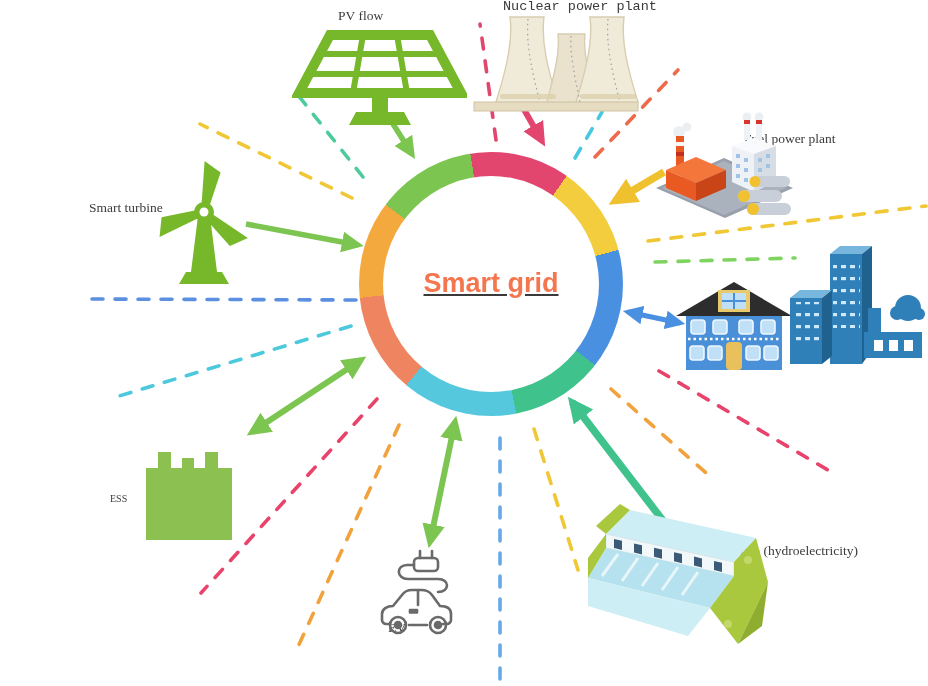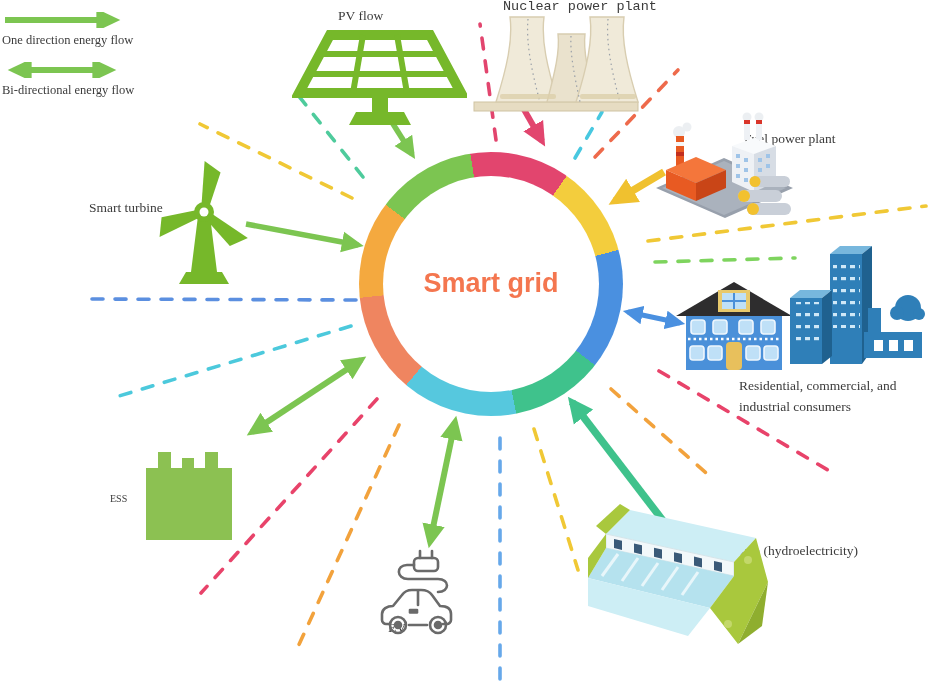--- a/index.html
+++ b/index.html
@@ -3,21 +3,21 @@
 <meta charset="utf-8">
 <style>
   html,body{margin:0;padding:0;background:#fff;}
   #canvas{position:relative;width:928px;height:686px;background:#fff;overflow:hidden;
           font-family:"Liberation Serif",serif;color:#3a3a3a;}
   .lbl{position:absolute;font-size:13.5px;color:#3b3b3b;white-space:nowrap;}
   #conn{position:absolute;left:0;top:0;z-index:1;}
   .icon{position:absolute;z-index:2;}
   #grid-ring{position:absolute;left:359px;top:152px;width:264px;height:264px;border-radius:50%;z-index:2;}
   #grid-hole{position:absolute;left:24px;top:24px;width:216px;height:216px;border-radius:50%;background:#fff;
-             display:flex;flex-direction:column;align-items:center;justify-content:center;}
+             display:flex;flex-direction:column;align-items:center;justify-content:center;text-decoration:underline;}
   .title-line{font-family:"Liberation Sans",sans-serif;font-weight:bold;font-size:27px;line-height:1.4;color:#f4764f;}
   #legend{position:absolute;left:2px;top:12px;z-index:3;}
   .legend-row{margin-bottom:14px;}
   .legend-label{font-size:12.5px;color:#3b3b3b;margin-top:1px;}
   .two-line{white-space:normal;width:180px;line-height:1.55;}
 </style>
 </head>
 <body>
 
 <div id="canvas">
@@ -64,34 +64,20 @@
       <path d="M246,224 L358,245" stroke="#7cc551" stroke-width="5.5" marker-end="url(#ah-green)"></path>
       <path d="M522,106 L542,141" stroke="#e2456e" stroke-width="6" marker-end="url(#ah-crimson)"></path>
       <path d="M664,172 L615,201" stroke="#f0c12f" stroke-width="7.5" marker-end="url(#ah-yellow)"></path>
       <path d="M628,312 L680,323" stroke="#4a90e0" stroke-width="5" marker-start="url(#ah-blue)" marker-end="url(#ah-blue)"></path>
       <path d="M664,522 L572,402" stroke="#3fc28c" stroke-width="7.5" marker-end="url(#ah-teal)"></path>
       <path d="M455,422 L430,542" stroke="#7cc551" stroke-width="6" marker-start="url(#ah-green)" marker-end="url(#ah-green)"></path>
       <path d="M361,360 L252,432" stroke="#7cc551" stroke-width="6" marker-start="url(#ah-green)" marker-end="url(#ah-green)"></path>
     </g>
   </svg>
 
-  <div id="legend">
-    <div class="legend-row">
-      <svg width="135" height="16">
-        <path d="M3,8 L112,8" stroke="#7cc551" stroke-width="6" fill="none" marker-end="url(#ah-green)"></path>
-      </svg>
-      <div class="legend-label">One direction energy flow</div>
-    </div>
-    <div class="legend-row">
-      <svg width="135" height="16">
-        <path d="M12,8 L108,8" stroke="#7cc551" stroke-width="6" fill="none" marker-start="url(#ah-green)" marker-end="url(#ah-green)"></path>
-      </svg>
-      <div class="legend-label">Bi-directional energy flow</div>
-    </div>
-  </div>
 
   <div id="grid-ring" style="background: conic-gradient(from -9deg, rgb(226, 69, 110) 0deg, rgb(226, 69, 110) 44deg, rgb(243, 205, 61) 44deg, rgb(243, 205, 61) 84deg, rgb(74, 144, 224) 84deg, rgb(74, 144, 224) 137deg, rgb(63, 194, 140) 137deg, rgb(63, 194, 140) 178deg, rgb(86, 200, 222) 178deg, rgb(86, 200, 222) 229deg, rgb(239, 133, 96) 229deg, rgb(239, 133, 96) 273deg, rgb(244, 169, 63) 273deg, rgb(244, 169, 63) 316deg, rgb(124, 197, 81) 316deg, rgb(124, 197, 81) 360deg);">
     <div id="grid-hole">
       <span class="title-line" style="color: rgb(244, 118, 79);">Smart grid</span>
     </div>
   </div>
 
   <div class="lbl" style="left:338px;top:8px;">PV flow</div>
   <svg class="icon" style="left:292px;top:26px;" width="175" height="100" viewBox="0 0 175 100">
     <g stroke="#76b82a" fill="none">
@@ -226,24 +212,20 @@
         <circle cx="39" cy="21" r="7"></circle>
         <circle cx="61" cy="22" r="6"></circle>
       <rect x="6" y="40" width="58" height="26"></rect>
     </g>
     <g fill="#ffffff">
       <rect x="16" y="48" width="9" height="11"></rect>
         <rect x="31" y="48" width="9" height="11"></rect>
         <rect x="46" y="48" width="9" height="11"></rect>
     </g>
   </svg>
-  <div class="lbl two-line" style="left:739px;top:376px;">
-    <span>Residential, commercial, and</span><br>
-    <span>industrial consumers</span>
-  </div>
 
   <div class="lbl" style="left:110px;top:493px;font-size:10px;">ESS</div>
   <svg class="icon" style="left:138px;top:438px;" width="110" height="105" viewBox="0 0 110 105">
     <path d="M8,30 h12 v-16 h13 v16 h11 v-10 h12 v10 h11 v-16 h13 v16 h14 v72 H8 z" fill="#8cc152"></path>
   </svg>
 
   <div class="lbl" style="left:388px;top:620px;">EV</div>
   <svg class="icon" style="left:368px;top:548px;" width="95" height="95" viewBox="0 0 95 95">
     <g fill="none" stroke="#6a6a6a" stroke-width="2.6" stroke-linecap="round" stroke-linejoin="round">
       <rect x="46" y="10" width="24" height="13" rx="4"></rect>

